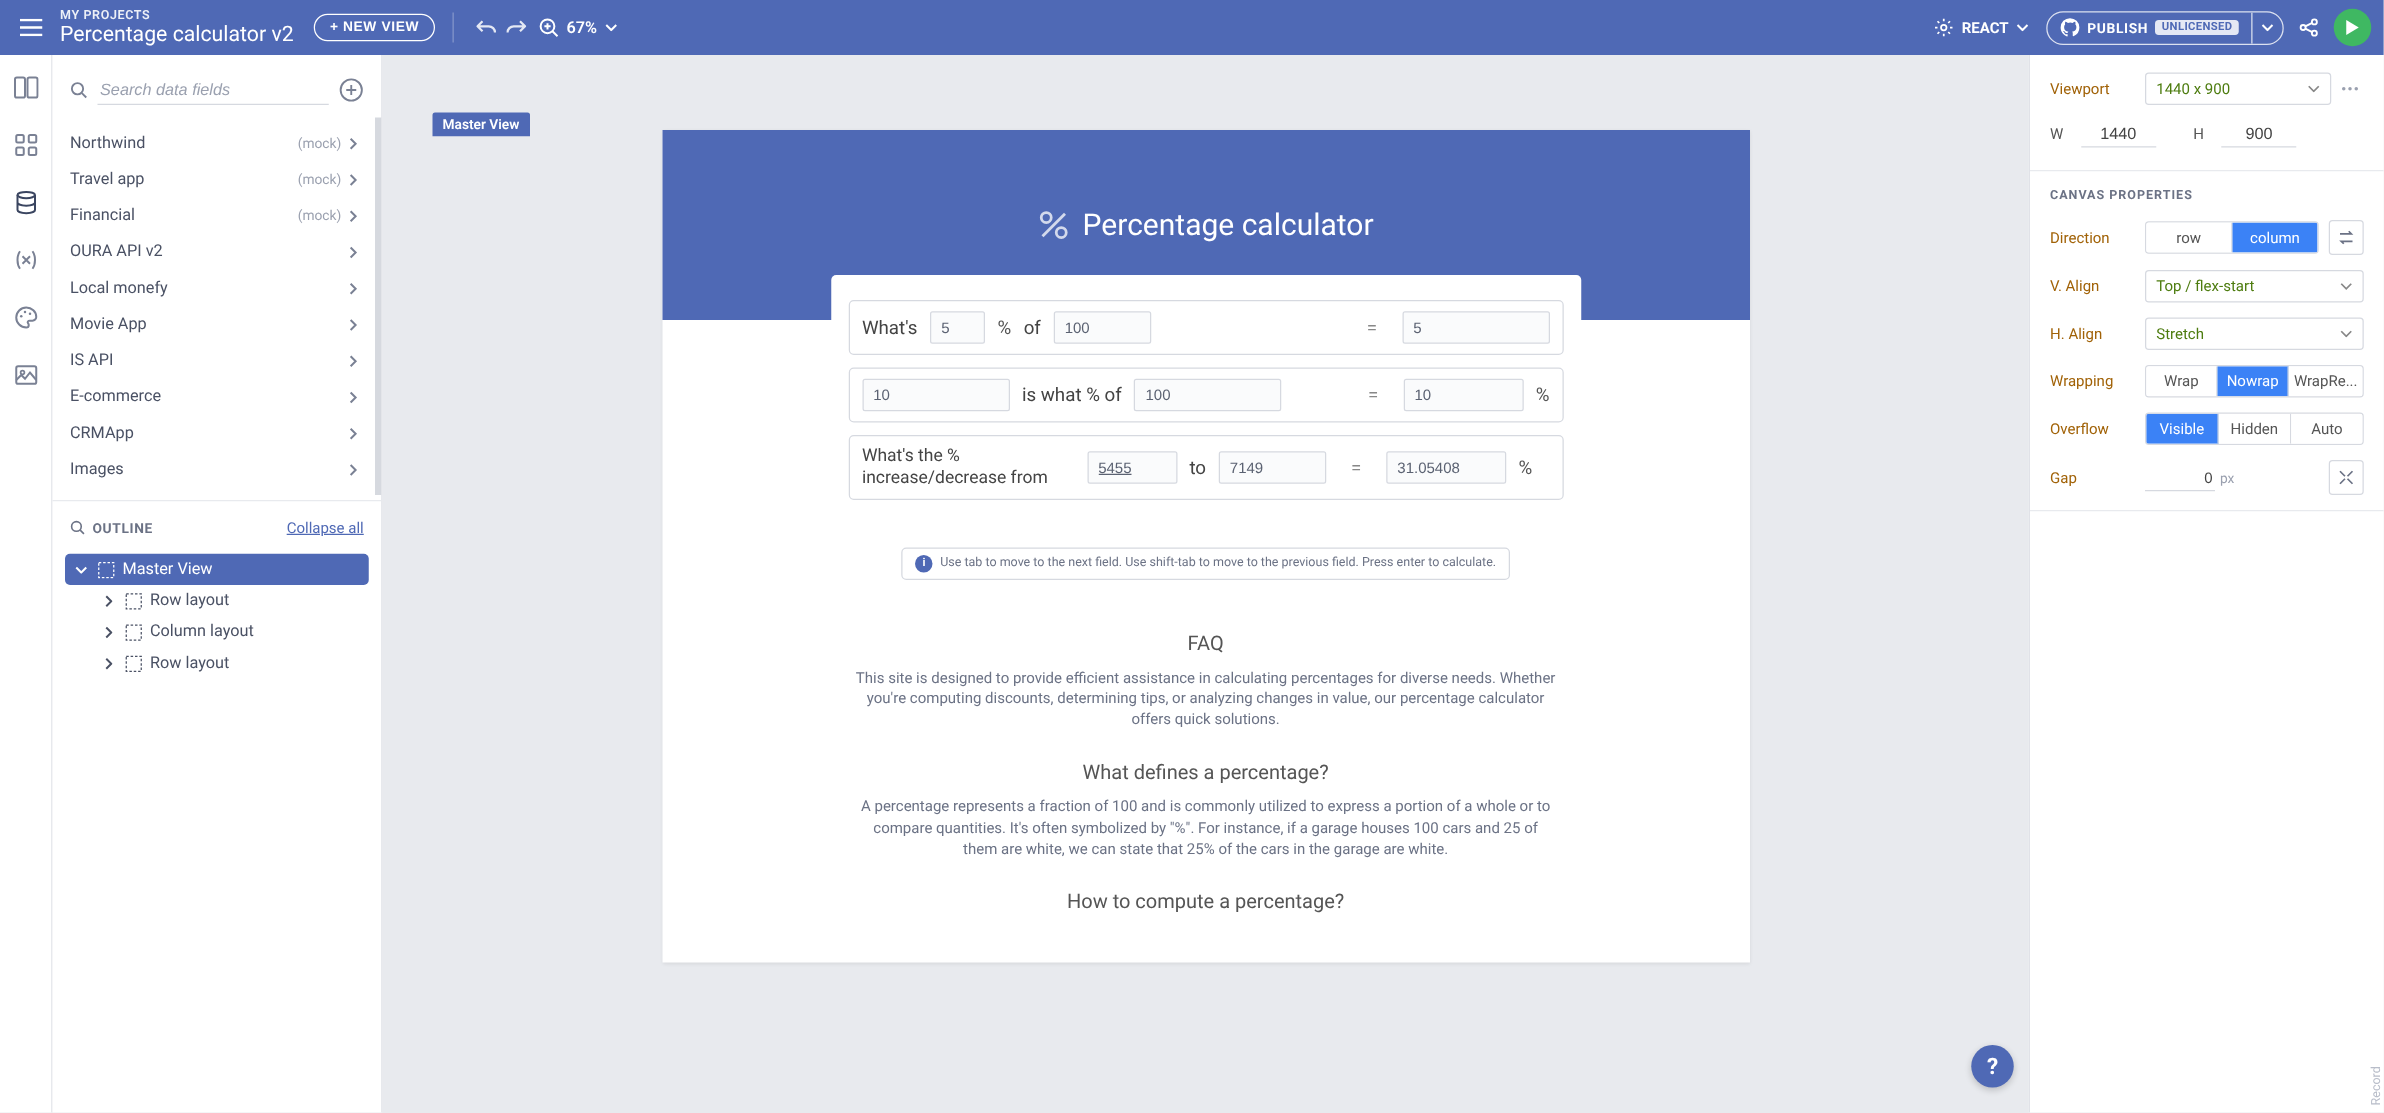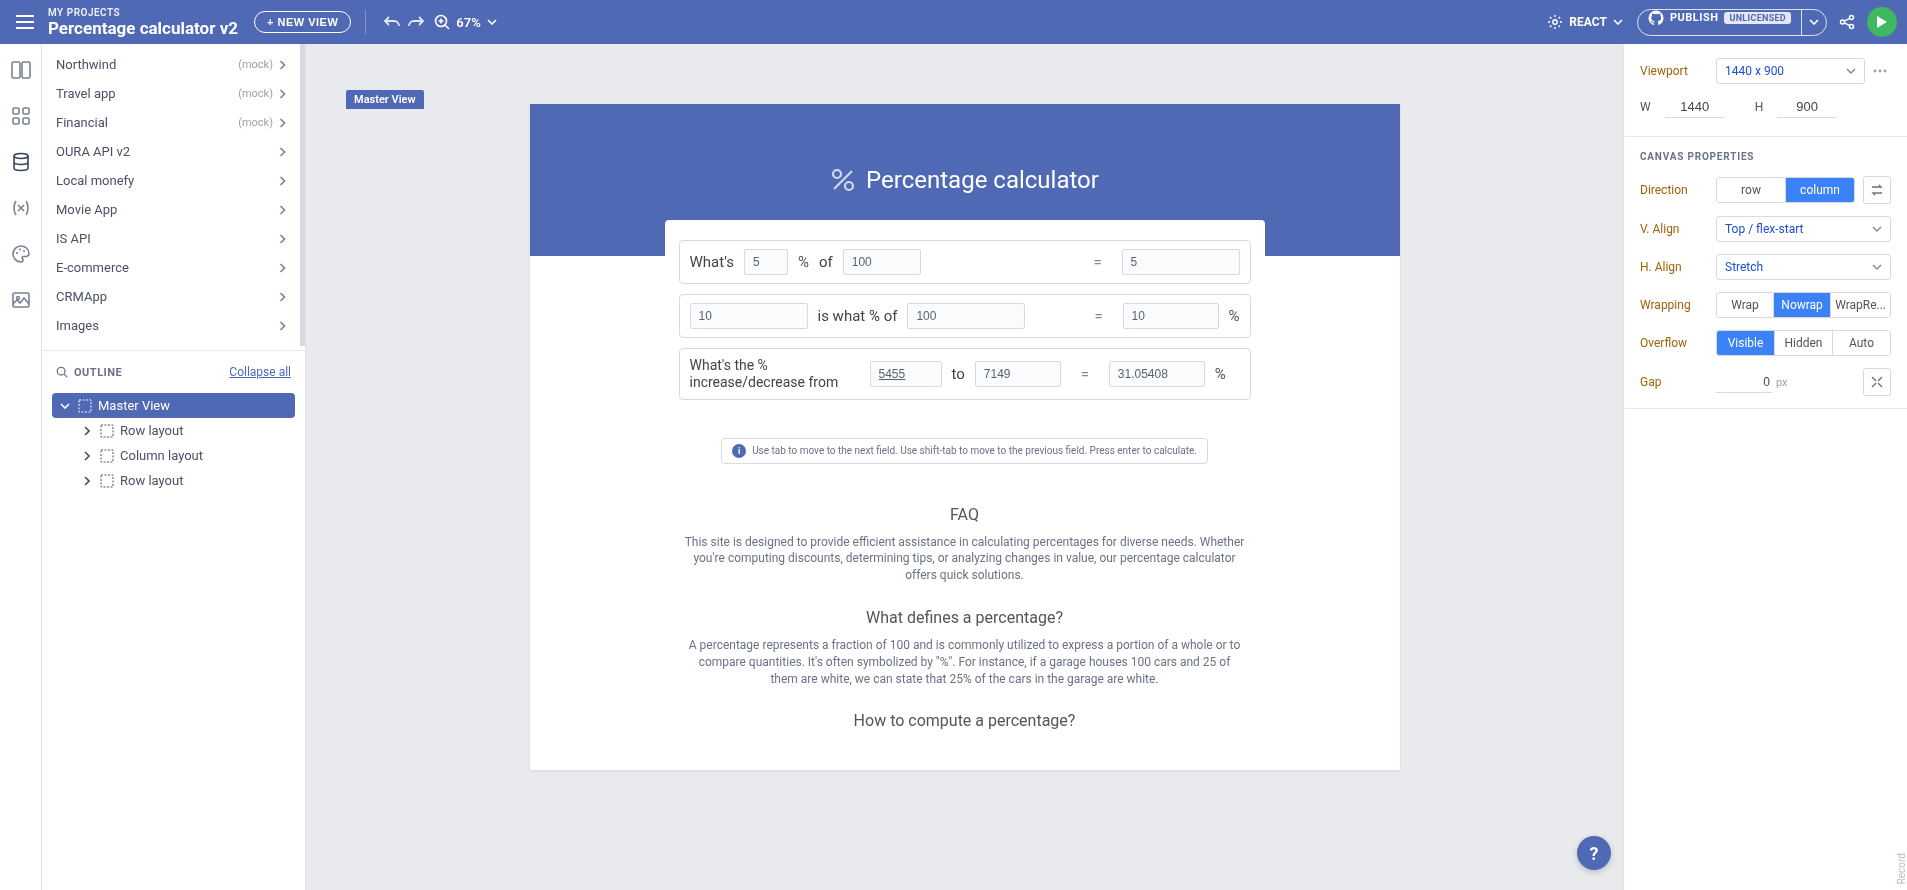--- a/index.html
+++ b/index.html
@@ -3,29 +3,29 @@
 <meta charset="utf-8">
 <style>
 * { box-sizing: border-box; margin: 0; padding: 0; }
 body { font-family: -apple-system, BlinkMacSystemFont, 'Segoe UI', Roboto, sans-serif; font-size: 13px; color: #333; background: #e8eaee; overflow: hidden; width: 1907px; height: 890px; }
 
 
 .topbar { height: 44px; background: #4f69b5; display: flex; align-items: center; padding: 16px 10px; color: #fff; }
 .hamburger { width: 30px; display:flex; align-items:center; justify-content:center; cursor:pointer; }
 .breadcrumb-area { margin-left: 8px; margin-right: 16px; }
 .breadcrumb-top { font-size: 10px; letter-spacing: 0.5px; opacity: .9; font-weight:600; }
-.breadcrumb-title { font-size: 17px; font-weight: 700; }
+.breadcrumb-title { font-size: 17px; font-weight: 400; }
 .new-view-btn { border: 1.5px solid #fff; border-radius: 14px; padding: 4px 12px; font-size: 11px; font-weight: 700; letter-spacing:.5px; background: transparent; color: #fff; cursor:pointer; }
 .vsep { width:1px; height: 24px; background: rgba(255,255,255,.3); margin: 0 14px; }
 .top-icon { width: 24px; height: 24px; display: inline-flex; align-items:center; justify-content:center; opacity:.85; cursor:pointer; }
 .zoom { display:flex; align-items:center; gap:6px; margin-left:6px; cursor:pointer;}
 .zoom-text { font-weight:600; font-size:13px; }
 .spacer { flex: 1; }
 .framework-sel { display:flex; align-items:center; gap:6px; font-weight:700; font-size:12px; cursor:pointer; margin-right: 14px; }
-.publish-group { display:flex; align-items:flex-start; border:1.5px solid rgba(255,255,255,.8); border-radius: 14px; overflow:hidden; height: 27px; }
+.publish-group { display:flex; align-items:center; border:1.5px solid rgba(255,255,255,.8); border-radius: 14px; overflow:hidden; height: 27px; }
 .publish-main { display:flex; align-items:center; gap:6px; padding: 0 10px; cursor:pointer; }
 .publish-text { font-weight:700; font-size:11px; letter-spacing:.5px;}
 .publish-badge { background: rgba(255,255,255,.85); color:#4f69b5; font-size:9px; font-weight:700; padding:1px 5px; border-radius:3px; letter-spacing:.3px;}
 .publish-caret { border-left:1.5px solid rgba(255,255,255,.8); height:100%; display:flex; align-items:center; padding: 0 7px; cursor:pointer;}
 .share-icon { margin: 0 12px; cursor:pointer;}
 .run-btn { width: 30px; height: 30px; border-radius: 50%; background:#3fb862; display:flex; align-items:center; justify-content:center; cursor:pointer; }
 
 
 .leftrail { position:absolute; left:0; top:44px; width:42px; bottom:0; background:#fff; border-right:1px solid #e0e2e8; display:flex; flex-direction:column; align-items:center; padding-top:14px; gap:22px; }
 .rail-icon { width:24px; height:24px; display:flex; align-items:center; justify-content:center; cursor:pointer; color:#7a8194; border-radius:6px;}
@@ -76,21 +76,21 @@
 .hint-text { font-size:10px; color:#6b7285;}
 .faq-section { width:560px; text-align:center; color:#5b6272;}
 .faq-h { font-size:16px; color:#555; margin-bottom:10px; font-weight:400;}
 .faq-p { font-size:12px; line-height:1.4; margin-bottom:24px; color:#6b7285;}
 .faq-divider { border-top:1px solid #e8eaee; margin: 0 -20px 20px;}
 
 
 .rightpanel { position:absolute; right:0; top:44px; width:284px; bottom:0; background:#fff; border-left:1px solid #e0e2e8; padding: 14px 16px; overflow-y:auto;}
 .prop-row { display:flex; align-items:center; margin-bottom: 12px; gap:8px;}
 .prop-label { width:68px; font-size:12px; color:#a16207;}
-.prop-select { flex:1; border:1px solid #d6d9e0; border-radius:3px; padding:5px 8px; font-size:12px; color:#1d4ed8; background:#fff; position:relative; cursor:pointer; display:flex; align-items:center; justify-content:space-between;}
+.prop-select { flex:1; border:1px solid #d6d9e0; border-radius:3px; padding:5px 8px; font-size:12px; color:#4d7c0f; background:#fff; position:relative; cursor:pointer; display:flex; align-items:center; justify-content:space-between;}
 .dots-btn { width:18px; cursor:pointer; color:#9aa0af;}
 .wh-row { display:flex; gap: 30px; margin: 6px 0 18px;}
 .wh-item { display:flex; align-items:center; gap: 14px;}
 .wh-label { font-size:12px; color:#555;}
 .wh-input { width:60px; border:none; border-bottom:1px solid #d6d9e0; text-align:center; font-size:13px; padding:3px 2px; outline:none; color:#444;}
 .section-divider { border-top:1px solid #e8eaee; margin: 6px -16px 14px;}
 .section-title { font-size:10px; font-weight:700; letter-spacing:.8px; color:#6b7285; margin-bottom:14px;}
 .seg-control { display:flex; border:1px solid #d6d9e0; border-radius:3px; overflow:hidden; flex:1;}
 .seg-btn { flex:1; text-align:center; padding:5px 4px; font-size:12px; cursor:pointer; color:#555; background:#fff; border-right:1px solid #d6d9e0;}
 .seg-btn:last-child { border-right:none;}
@@ -218,20 +218,33 @@
   <div class="rail-icon">
       <svg width="20" height="20" viewBox="0 0 20 20">
         <rect x="2" y="3" width="16" height="14" rx="1.5" fill="none" stroke="currentColor" stroke-width="1.6"></rect>
         <circle cx="7" cy="8" r="1.5" fill="none" stroke="currentColor" stroke-width="1.4"></circle>
         <path fill="none" stroke="currentColor" stroke-width="1.6" d="M2 14l4-4 3 3 4-5 5 6"></path>
       </svg>
     </div>
 </div>
 
 <div class="sidebar">
+  <div class="search-row">
+    <svg width="14" height="14" viewBox="0 0 14 14">
+        <circle cx="6" cy="6" r="4.5" fill="none" stroke="#7a8194" stroke-width="1.5"></circle>
+        <path stroke="#7a8194" stroke-width="1.5" d="M9.5 9.5L13 13"></path>
+      </svg>
+    <input class="search-input" placeholder="Search data fields" style="">
+    <div class="add-circle">
+        <svg width="20" height="20" viewBox="0 0 20 20">
+          <circle cx="10" cy="10" r="8.5" fill="none" stroke="currentColor" stroke-width="1.5"></circle>
+          <path stroke="currentColor" stroke-width="1.5" d="M10 6v8M6 10h8"></path>
+        </svg>
+      </div>
+  </div>
   <div class="datasource-list" id="ds-list">
       <div class="ds-item">
         <span class="ds-name">Northwind</span>
         <span class="ds-mock">(mock)</span>
         <span class="ds-chevron">
           <svg width="7" height="10" viewBox="0 0 7 10">
             <path fill="none" stroke="currentColor" stroke-width="1.6" d="M1.5 1l4 4-4 4"></path>
           </svg>
         </span>
       </div>

